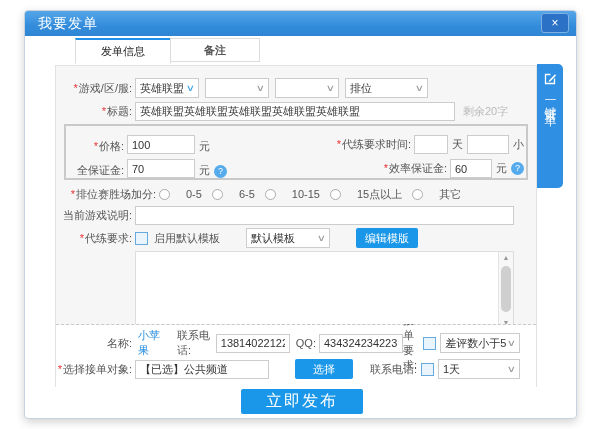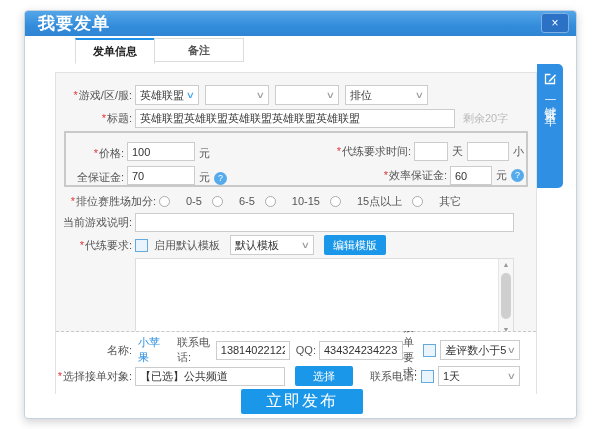--- a/index.html
+++ b/index.html
@@ -2,30 +2,30 @@
 <html><head>
 <meta charset="utf-8">
 <style>
   * { margin:0; padding:0; box-sizing:border-box; }
   html,body { width:600px; height:429px; background:#fff; font-family:"Liberation Sans", sans-serif; overflow:hidden; }
   .dialog { position:absolute; left:24px; top:10px; width:553px; height:409px; background:#fff;
             border:1px solid #c6d2dd; border-radius:4px; box-shadow:0 3px 10px rgba(0,0,0,.18); }
   .titlebar { position:absolute; left:0; top:0; width:100%; height:25px;
               background:linear-gradient(180deg,#55a6e8 0%,#338cdb 60%,#2f85d4 100%);
               border-radius:3px 3px 0 0; display:flex; align-items:center; padding:0 13px; }
-  .titlebar .ttl { color:#fff; font-size:17px; font-weight:bold; letter-spacing:1px; }
+  .titlebar .ttl { color:#fff; font-size:14px; font-weight:normal; letter-spacing:1px; }
   .close-btn { position:absolute; right:7px; top:2px; width:28px; height:20px; background:#2b72c6;
                border:1px solid #7fb0e2; border-radius:3px; color:#fff; font-size:12px; line-height:18px;
                text-align:center; cursor:pointer; }
   .tabs { position:absolute; left:50px; top:27px; display:flex; z-index:3; }
   .tab { height:24px; line-height:22px; text-align:center; font-size:11px; background:#fff;
          border:1px solid #dcdcdc; color:#555; cursor:pointer;font-weight:bold; }
-  .tab.active { width:80px; border-top:2px solid #2090e8; border-bottom:1px solid #fff; font-weight:bold; color:#222; height:26px; }
+  .tab.active { width:96px; border-top:2px solid #2090e8; border-bottom:1px solid #fff; font-weight:normal; color:#222; height:26px; }
   .tab.inactive { width:90px; margin-left:-1px; }
-  .panel { position:absolute; left:30px; top:61px; width:482px; height:322px; border:1px solid #e2e2e2; background:#fff; }
+  .panel { position:absolute; left:30px; top:54px; width:482px; height:322px; border:1px solid #e2e2e2; background:#fff; }
   .panel-gray { height:259px; background:#f6f6f6; border-bottom:1px dashed #c8c8c8; padding-top:12px; overflow:hidden; }
   .panel-white { height:62px; background:#fff; padding-top:8px; }
   .frow { display:flex; align-items:center; height:20px; margin-bottom:3px; font-size:11px; color:#555; }
   .lbl { width:76px; text-align:right; flex-shrink:0; white-space:nowrap; }
   .req { color:#e63333; margin-right:1px; }
   .gap3 { width:3px; flex-shrink:0; }
   input[type=text] { height:19px; border:1px solid #ccc; background:#fff; font-size:11px; color:#333;
                      padding:0 4px; font-family:"Liberation Sans", sans-serif; }
   .sel { height:20px; background:#fff; border:1px solid #ccc; display:flex; align-items:center;
          font-size:11px; color:#333; padding:0 4px; cursor:pointer; }
@@ -57,21 +57,21 @@
   .sarrow.down { position:absolute; bottom:0; width:100%; }
   .sthumb { position:absolute; left:2px; top:14px; width:10px; height:46px; background:#cfcfcf; border-radius:6px; cursor:pointer; }
   .link-name { color:#2a8fe0; margin:0 8px 0 6px; cursor:pointer; }
   .cw-right { display:flex; align-items:center; margin-left:auto; margin-right:16px; }
   .side-btn { position:absolute; left:512px; top:53px; width:26px; height:124px; background:#2f8fe2;
               border-radius:0 5px 5px 0; display:flex; flex-direction:column; align-items:center;
               padding-top:8px; cursor:pointer; z-index:2; }
   .side-btn .vtxt { writing-mode:vertical-lr; color:#fff; font-size:12px; letter-spacing:4px; margin-top:7px; }
   .publish { position:absolute; left:216px; top:378px; width:122px; height:25px; font-size:16px;
              letter-spacing:2px; }
-  .mr4{margin-right:4px;} .ml6{margin-left:6px;} .ml10{margin-left:10px;}
+  .mr4{margin-right:4px;} .ml6{margin-left:6px;} .ml10{margin-left:26px;}
 </style>
 </head>
 <body>
 
 <div class="dialog">
 
   <div class="titlebar">
     <span class="ttl">我要发单</span>
     <span class="close-btn">×</span>
   </div>
@@ -219,21 +219,21 @@
           <span class="checkbox mr4"></span>
           <div class="sel" style="width:82px">
             <span class="val">差评数小于5</span>
             <span class="chev">∨</span>
           </div>
         </div>
       </div>
       <div class="frow">
         <span class="lbl"><span class="req">*</span><span>选择接单对象:</span></span>
         <span class="gap3"></span>
-        <input type="text" style="width: 150px;" value="【已选】公共频道">
+        <input type="text" style="width: 134px;" value="【已选】公共频道">
         <button class="btn-blue ml10" style="width:58px">选择</button>
         <div class="cw-right">
           <span class="mr4">联系电话:</span>
           <span class="checkbox mr4"></span>
           <div class="sel" style="width:82px">
             <span class="val">1天</span>
             <span class="chev">∨</span>
           </div>
         </div>
       </div>

